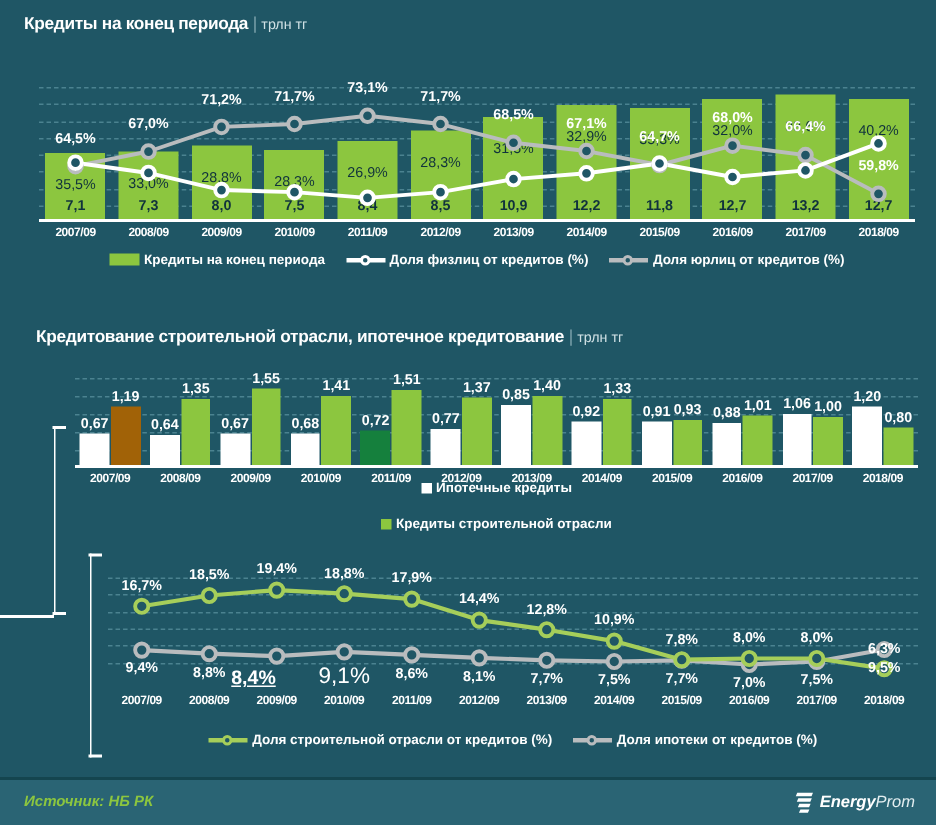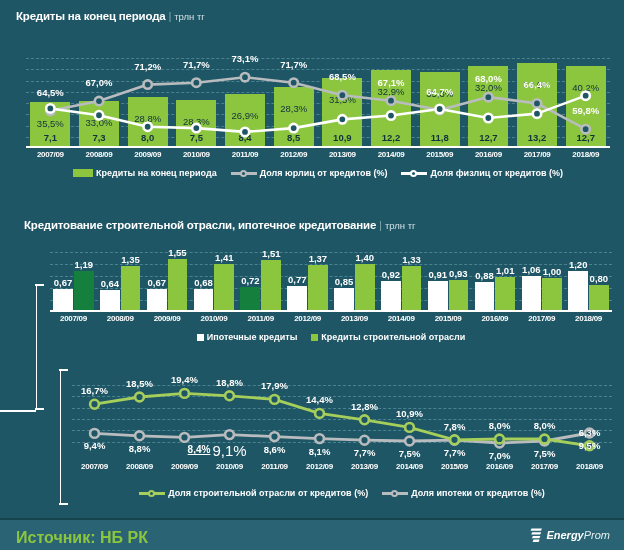--- a/index.html
+++ b/index.html
@@ -116,21 +116,21 @@
   }
   .hconn { position: absolute; height: 1.6px; background: #ffffff; }
 
   
   .footer {
     position: absolute; left: 0; right: 0; bottom: 0; height: 32px;
     background: #2a6474; border-top: 2px solid #14454f;
   }
   .source {
     position: absolute; left: 16px; top: 9px;
-    color: #8cc63f; font-size: 16px; font-weight: bold;
+    color: #8cc63f; font-size: 10px; font-style: italic; font-weight: bold;
     white-space: nowrap;
   }
   .brand {
     position: absolute; right: 14px; top: 8px;
     display: flex; align-items: center; gap: 3px;
   }
   .brand .mark { display: block; }
   .brand .txt { font-size: 11px; font-style: italic; color: #ffffff; white-space: nowrap; }
   .brand .txt b { font-weight: bold; }
   .brand .txt i { font-weight: normal; font-style: italic; color: #e3eef0; }
@@ -275,31 +275,31 @@
       <span>2017/09</span>
       <span>2018/09</span>
     </div>
   <div class="legend" id="c1legend" style="left:26px; top:166px; width:584px; height:14px;">
       <div class="item">
         <span class="sw-box" style="background: rgb(140, 198, 63);"></span>
         <span>Кредиты на конец периода</span>
       </div>
       <div class="item">
         <span class="sw-line">
+          <span class="ln" style="background: rgb(255, 255, 255);"></span>
+          <span class="dt" style="border-color: rgb(255, 255, 255); background: rgb(31, 86, 101);"></span>
+        </span>
+        <span>Доля физлиц от кредитов (%)</span>
+      </div>
+      <div class="item">
+        <span class="sw-line">
           <span class="ln" style="background: rgb(185, 188, 190);"></span>
           <span class="dt" style="border-color: rgb(185, 188, 190); background: rgb(31, 86, 101);"></span>
         </span>
         <span>Доля юрлиц от кредитов (%)</span>
-      </div>
-      <div class="item">
-        <span class="sw-line">
-          <span class="ln" style="background: rgb(255, 255, 255);"></span>
-          <span class="dt" style="border-color: rgb(255, 255, 255); background: rgb(31, 86, 101);"></span>
-        </span>
-        <span>Доля физлиц от кредитов (%)</span>
       </div>
     </div>
 
   <div class="sec-title" style="left:24px; top:219px;">
     <span>Кредитование строительной отрасли, ипотечное кредитование</span>
     <span class="sep">|</span>
     <span class="unit">трлн тг</span>
   </div>
 
   <div class="chart" id="chart2" style="left:50px; top:252px; width:562px; height:60px;">
@@ -308,21 +308,21 @@
         <i style="top: 20%;"></i>
         <i style="top: 40%;"></i>
         <i style="top: 60%;"></i>
         <i style="top: 80%;"></i>
       </div>
     <div class="g2" id="c2bars">
         <div class="grp">
           <div class="bw" style="height: 23px; background: rgb(255, 255, 255);">
             <span class="v">0,67</span>
           </div>
-          <div class="bg" style="height: 40.8px; background: #15803d;">
+          <div class="bg" style="height: 40.8px; background: #a16207;">
             <span class="v">1,19</span>
           </div>
         </div>
         <div class="grp">
           <div class="bw" style="height: 21.9px; background: rgb(255, 255, 255);">
             <span class="v">0,64</span>
           </div>
           <div class="bg" style="height: 46.3px; background: rgb(140, 198, 63);">
             <span class="v">1,35</span>
           </div>
@@ -353,21 +353,21 @@
         </div>
         <div class="grp">
           <div class="bw" style="height: 26.4px; background: rgb(255, 255, 255);">
             <span class="v">0,77</span>
           </div>
           <div class="bg" style="height: 47px; background: rgb(140, 198, 63);">
             <span class="v">1,37</span>
           </div>
         </div>
         <div class="grp">
-          <div class="bw" style="height: 24px; background: rgb(255, 255, 255);">
+          <div class="bw" style="height: 42px; background: rgb(255, 255, 255);">
             <span class="v">0,85</span>
           </div>
           <div class="bg" style="height: 48px; background: rgb(140, 198, 63);">
             <span class="v">1,40</span>
           </div>
         </div>
         <div class="grp">
           <div class="bw" style="height: 31.5px; background: rgb(255, 255, 255);">
             <span class="v">0,92</span>
           </div>
@@ -417,21 +417,21 @@
       <span>2010/09</span>
       <span>2011/09</span>
       <span>2012/09</span>
       <span>2013/09</span>
       <span>2014/09</span>
       <span>2015/09</span>
       <span>2016/09</span>
       <span>2017/09</span>
       <span>2018/09</span>
     </div>
-  <div class="legend" id="c2legend" style="left:50px; top:330px; width:562px; height:14px;">
+  <div class="legend" id="c2legend" style="left:50px; top:330px; width:562px; height:14px;flex-direction:column;">
       <div class="item">
         <span class="sw-sq" style="background: rgb(255, 255, 255);"></span>
         <span>Ипотечные кредиты</span>
       </div>
       <div class="item">
         <span class="sw-sq" style="background: rgb(140, 198, 63);"></span>
         <span>Кредиты строительной отрасли</span>
       </div>
     </div>
 
@@ -483,21 +483,21 @@
         <div style="position: absolute; left: 202.5px; top: -4.6px; transform: translateX(-50%); font-size: 9.5px; font-weight: bold; color: rgb(255, 255, 255); white-space: nowrap;">17,9%</div>
         <div style="position: absolute; left: 247.5px; top: 9.4px; transform: translateX(-50%); font-size: 9.5px; font-weight: bold; color: rgb(255, 255, 255); white-space: nowrap;">14,4%</div>
         <div style="position: absolute; left: 292.5px; top: 15.8px; transform: translateX(-50%); font-size: 9.5px; font-weight: bold; color: rgb(255, 255, 255); white-space: nowrap;">12,8%</div>
         <div style="position: absolute; left: 337.5px; top: 23.4px; transform: translateX(-50%); font-size: 9.5px; font-weight: bold; color: rgb(255, 255, 255); white-space: nowrap;">10,9%</div>
         <div style="position: absolute; left: 382.5px; top: 35.8px; transform: translateX(-50%); font-size: 9.5px; font-weight: bold; color: rgb(255, 255, 255); white-space: nowrap;">7,8%</div>
         <div style="position: absolute; left: 427.5px; top: 35px; transform: translateX(-50%); font-size: 9.5px; font-weight: bold; color: rgb(255, 255, 255); white-space: nowrap;">8,0%</div>
         <div style="position: absolute; left: 472.5px; top: 35px; transform: translateX(-50%); font-size: 9.5px; font-weight: bold; color: rgb(255, 255, 255); white-space: nowrap;">8,0%</div>
         <div style="position: absolute; left: 517.5px; top: 41.8px; transform: translateX(-50%); font-size: 9.5px; font-weight: bold; color: rgb(255, 255, 255); white-space: nowrap;">6,3%</div>
         <div style="position: absolute; left: 22.5px; top: 55.4px; transform: translateX(-50%); font-size: 9.5px; font-weight: bold; color: rgb(255, 255, 255); white-space: nowrap;">9,4%</div>
         <div style="position: absolute; left: 67.5px; top: 57.8px; transform: translateX(-50%); font-size: 9.5px; font-weight: bold; color: rgb(255, 255, 255); white-space: nowrap;">8,8%</div>
-        <div style="position: absolute; left: 127px; top: 59.4px; transform: translateX(-50%); font-size: 10px; font-weight: bold; color: rgb(255, 255, 255); white-space: nowrap; text-decoration: underline;">8,4%</div>
+        <div style="position: absolute; left: 97px; top: 59.4px; transform: translateX(-50%); font-size: 13px; font-weight: bold; color: rgb(255, 255, 255); white-space: nowrap; text-decoration: underline;">8,4%</div>
         <div style="position: absolute; left: 157.5px; top: 56.6px; transform: translateX(-50%); font-size: 15px; font-weight: normal; color: rgb(255, 255, 255); white-space: nowrap;">9,1%</div>
         <div style="position: absolute; left: 202.5px; top: 58.6px; transform: translateX(-50%); font-size: 9.5px; font-weight: bold; color: rgb(255, 255, 255); white-space: nowrap;">8,6%</div>
         <div style="position: absolute; left: 247.5px; top: 60.6px; transform: translateX(-50%); font-size: 9.5px; font-weight: bold; color: rgb(255, 255, 255); white-space: nowrap;">8,1%</div>
         <div style="position: absolute; left: 292.5px; top: 62.2px; transform: translateX(-50%); font-size: 9.5px; font-weight: bold; color: rgb(255, 255, 255); white-space: nowrap;">7,7%</div>
         <div style="position: absolute; left: 337.5px; top: 63px; transform: translateX(-50%); font-size: 9.5px; font-weight: bold; color: rgb(255, 255, 255); white-space: nowrap;">7,5%</div>
         <div style="position: absolute; left: 382.5px; top: 62.2px; transform: translateX(-50%); font-size: 9.5px; font-weight: bold; color: rgb(255, 255, 255); white-space: nowrap;">7,7%</div>
         <div style="position: absolute; left: 427.5px; top: 65px; transform: translateX(-50%); font-size: 9.5px; font-weight: bold; color: rgb(255, 255, 255); white-space: nowrap;">7,0%</div>
         <div style="position: absolute; left: 472.5px; top: 63px; transform: translateX(-50%); font-size: 9.5px; font-weight: bold; color: rgb(255, 255, 255); white-space: nowrap;">7,5%</div>
         <div style="position: absolute; left: 517.5px; top: 55px; transform: translateX(-50%); font-size: 9.5px; font-weight: bold; color: rgb(255, 255, 255); white-space: nowrap;">9,5%</div>
       </div>

